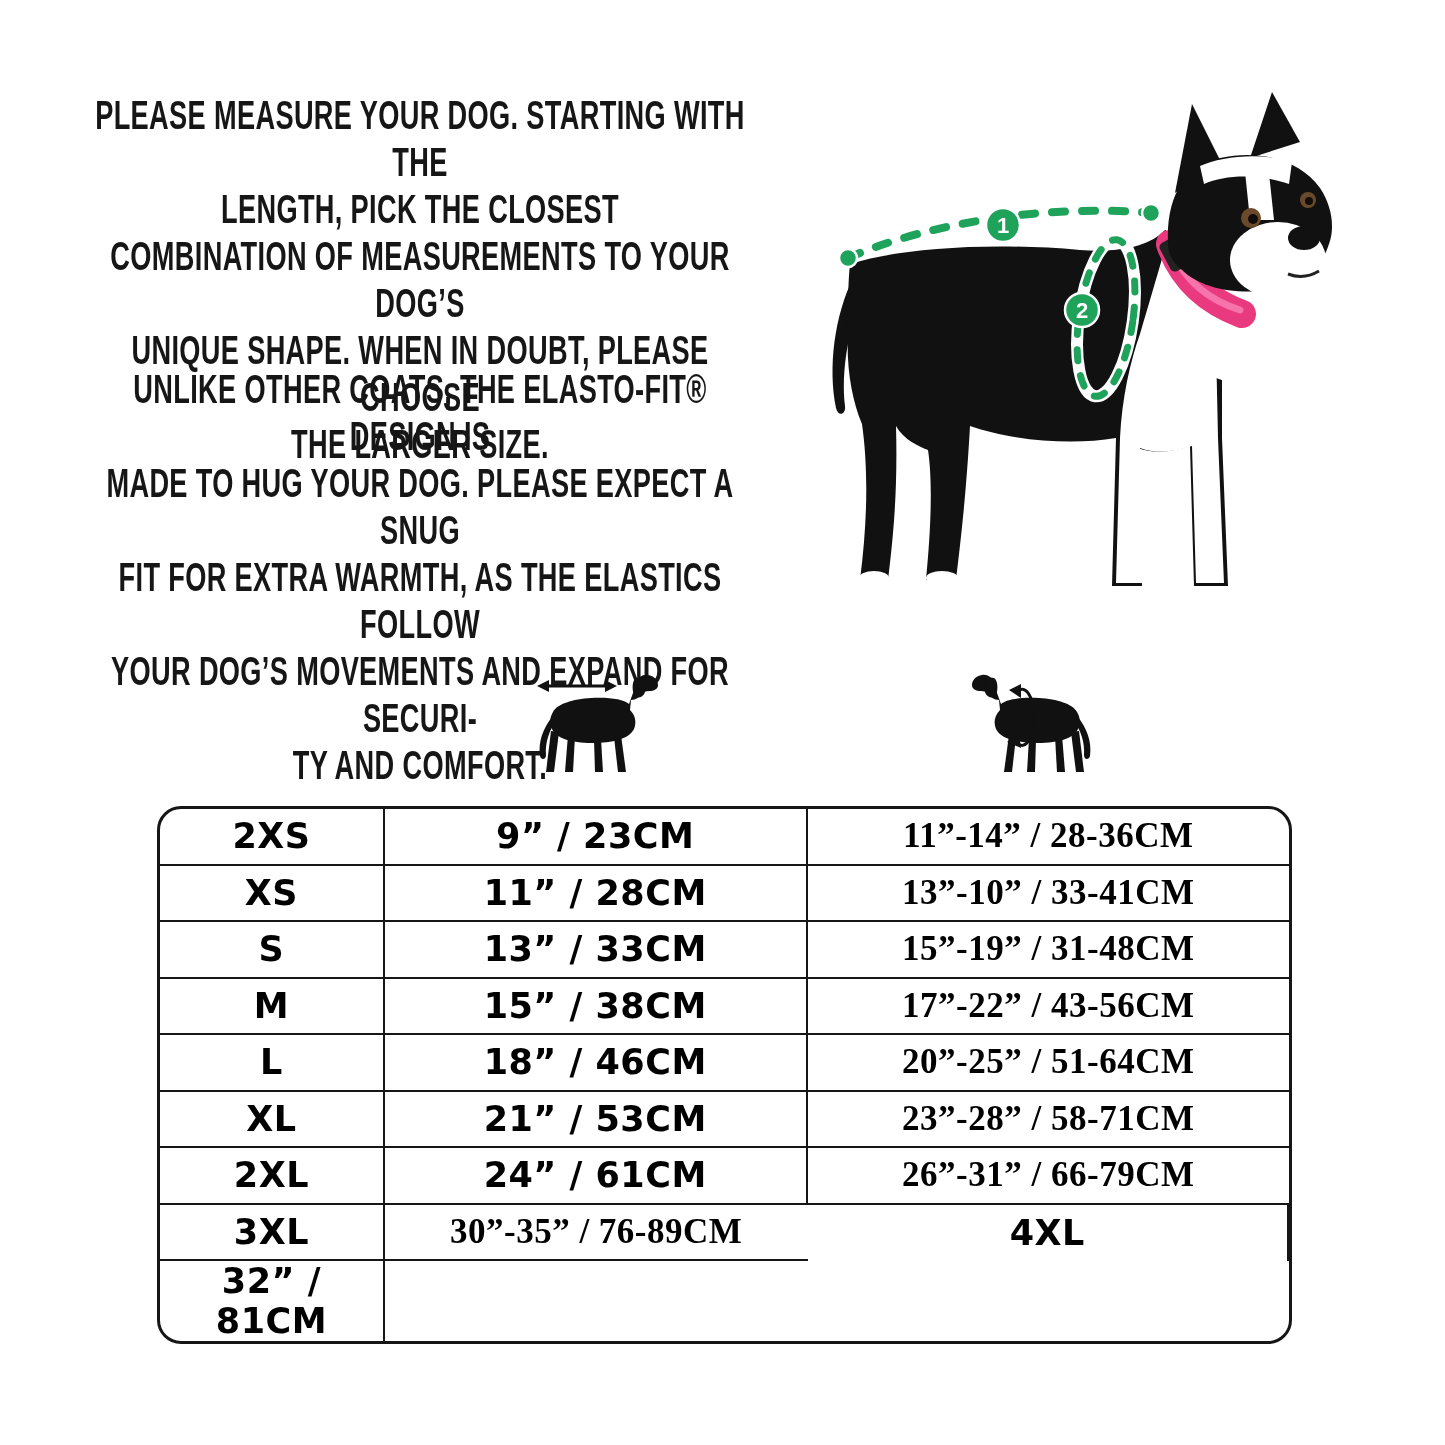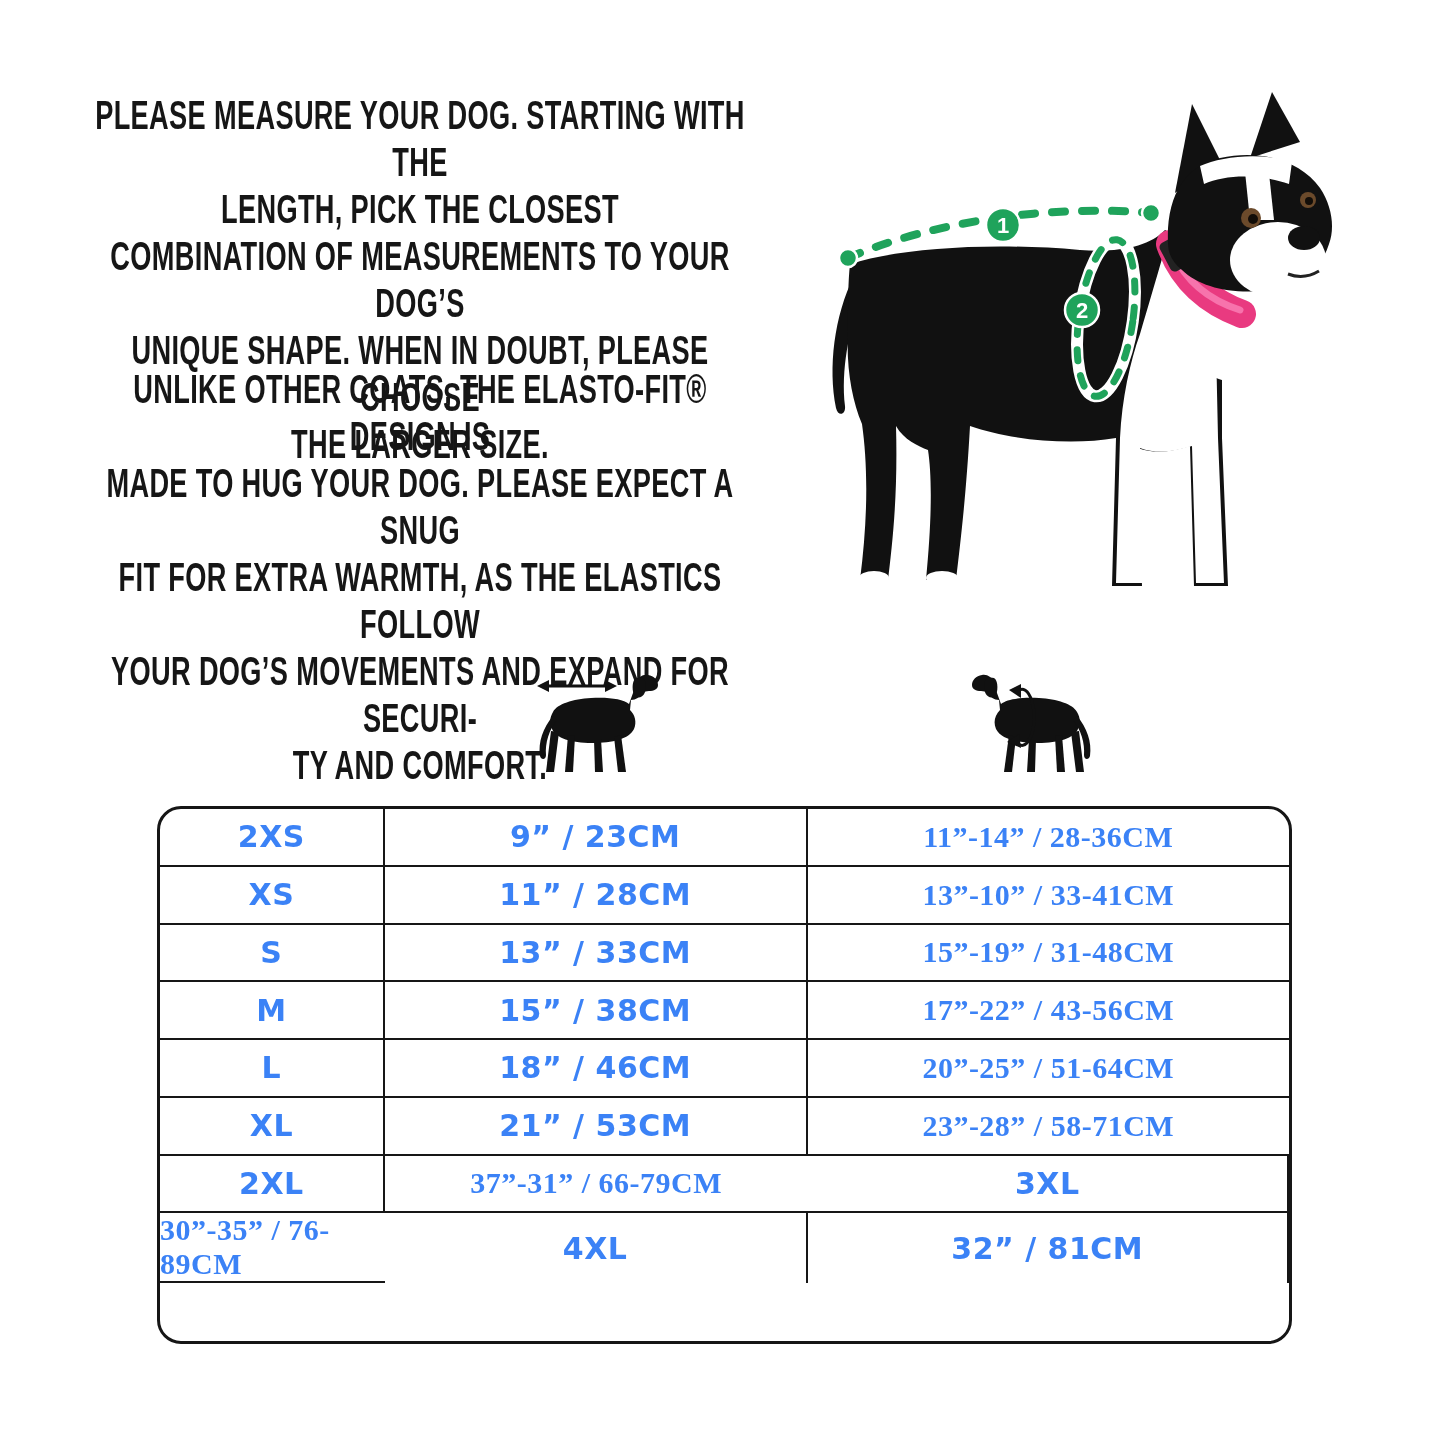--- a/index.html
+++ b/index.html
@@ -25,22 +25,23 @@
   
   .size-table{
     position:absolute;left:157px;top:806px;width:1135px;height:538px;
     box-sizing:border-box;border:3px solid #161616;border-radius:24px;
     display:grid;grid-template-columns:226fr 425fr 484fr;
     grid-template-rows:repeat(9,1fr);overflow:hidden;background:#fff;
   }
   .cell{
     display:flex;align-items:center;justify-content:center;
     border-right:2px solid #161616;border-bottom:2px solid #161616;
-    font-size:30px;font-weight:600;letter-spacing:0.5px;color:#3b82f6;
+    font-size:35px;font-weight:600;letter-spacing:0.5px;color:#000000;
     font-family:"DejaVu Sans",sans-serif;
+    text-align:center;
   }
   .cell.last-col{border-right:none;font-family:Liberation Serif, serif;}
   .badge-text{
     font-family:"Liberation Sans",sans-serif;font-weight:bold;
     font-size:22px;fill:#ffffff;
   }
 </style>
 </head>
 <body>
 
@@ -191,21 +192,22 @@
 
     <div class="cell">L</div>
     <div class="cell">18” / 46CM</div>
     <div class="cell last-col">20”-25” / 51-64CM</div>
 
     <div class="cell">XL</div>
     <div class="cell">21” / 53CM</div>
     <div class="cell last-col">23”-28” / 58-71CM</div>
 
     <div class="cell">2XL</div>
-    <div class="cell last-col">37”-31” / 66-79CM</div>
+    <div class="cell">24” / 61CM</div>
+    <div class="cell last-col">26”-31” / 66-79CM</div>
 
     <div class="cell">3XL</div>
     <div class="cell last-col">30”-35” / 76-89CM</div>
 
     <div class="cell row-9-cell" style="border-bottom:none">4XL</div>
     <div class="cell" style="border-bottom:none">32” / 81CM</div>
   </div>
 
 </div>
 

